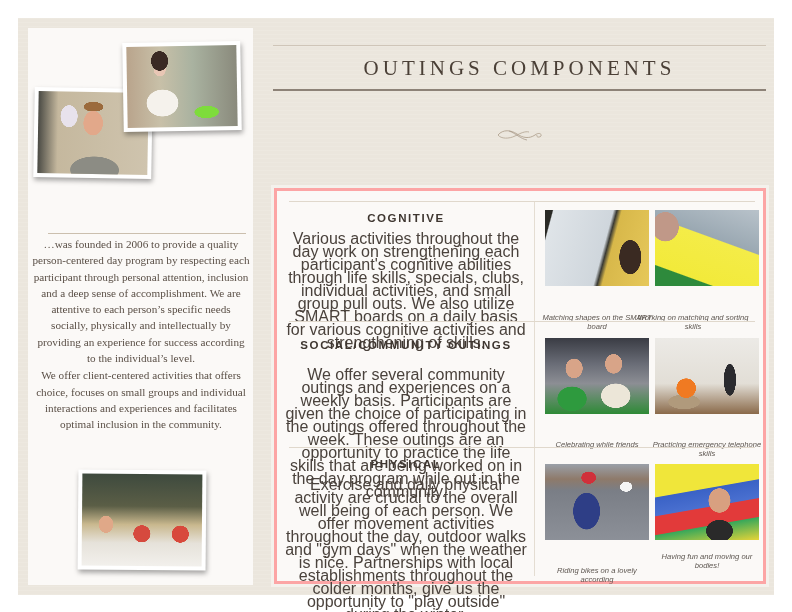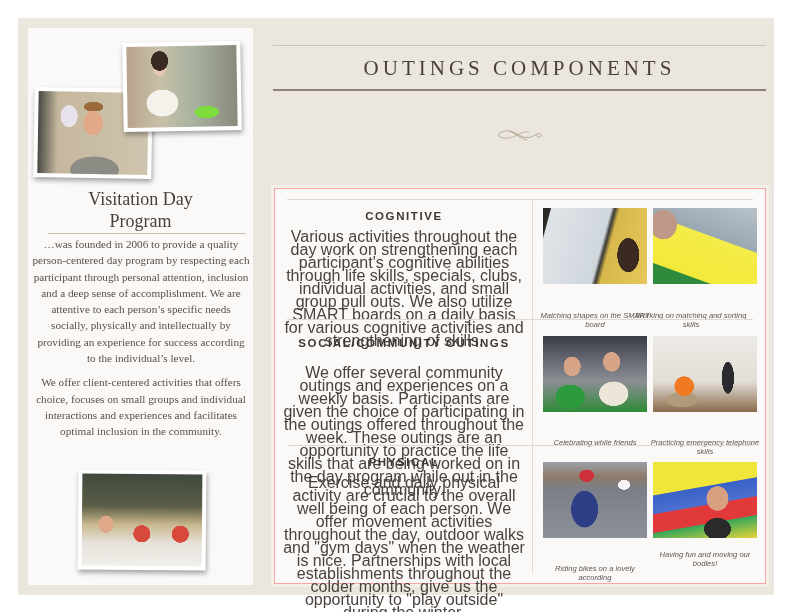--- a/index.html
+++ b/index.html
@@ -42,21 +42,21 @@
   }
   .left-title {
     position: absolute; left: 0; top: 160px; width: 225px;
     text-align: center; font-size: 18px; line-height: 22px; color: #4a4038;
   }
   .left-rule { position: absolute; left: 20px; top: 205px; width: 198px; height: 1px; background: #cbbfae; }
   .left-body {
     position: absolute; left: 4px; top: 208px; width: 218px;
     font-size: 11.2px; line-height: 16.3px; color: #5a4f46; text-align: center;
   }
-  .left-body p + p { margin-top: 8px; }
+  .left-body p + p { margin-top: 1px; }
   .photo-bottom { left: 50px; top: 442px; width: 128px; height: 100px; transform: rotate(0.5deg); }
   .photo-bottom .img {
     background:
       radial-gradient(ellipse 12px 14px at 20% 55%, #e0a888 60%, transparent 62%),
       radial-gradient(ellipse 14px 14px at 50% 65%, #d64a3e 60%, transparent 62%),
       radial-gradient(ellipse 14px 14px at 82% 65%, #d8493c 60%, transparent 62%),
       linear-gradient(180deg, #3e4a3e 0%, #5b5e46 35%, #c9b88e 55%, #e6e2da 75%, #f2f0ec 100%);
   }
 
   
@@ -64,21 +64,21 @@
   .header-title {
     position: absolute; left: 273px; top: 56px; width: 493px;
     text-align: center; font-size: 21px; letter-spacing: 4px; color: #4a3f36;
   }
   .header-rule-bottom { position: absolute; left: 273px; top: 89px; width: 493px; height: 2px; background: #8d8277; }
   .flourish-icon { position: absolute; left: 495px; top: 127px; width: 50px; height: 16px; }
 
   
   .components-panel {
     position: absolute; left: 274px; top: 188px; width: 492px; height: 396px;
-    background: #fbf9f7; border: 1px solid #fca5a5; outline: 3px solid #f4f1ec;
+    background: #fbf9f7; border: 3px solid #fca5a5; outline: 3px solid #f4f1ec;
   }
   .section { position: absolute; left: 0; width: 490px; }
   .section-sep { position: absolute; left: 12px; width: 466px; height: 1px; background: #e0d8cc; }
   .col-sep { position: absolute; left: 257px; top: 10px; width: 1px; height: 375px; background: #e4ddd2; }
   .section-heading {
     position: absolute; left: 0; width: 258px; text-align: center;
     font-family: "Liberation Sans", sans-serif; font-weight: bold;
     font-size: 11.5px; letter-spacing: 1.6px; color: #3e3630;
   }
   .section-text {
@@ -137,24 +137,20 @@
 <div class="page-bg"></div>
 
 <div class="left-panel">
   <div class="photo photo-left">
       <div class="img"></div>
     </div>
   <div class="photo photo-top-right">
       <div class="img"></div>
     </div>
 
-  <div class="left-title">
-    <div>Visitation Day</div>
-    <div>Program</div>
-  </div>
   <div class="left-rule"></div>
   <div class="left-body">
     <p>…was founded in 2006 to provide a quality person-centered day program by respecting each participant through personal attention, inclusion and a deep sense of accomplishment.  We are attentive to each person’s specific needs socially, physically and intellectually by providing an experience for success according to the individual’s level.</p>
     <p>We offer client-centered activities that offers choice, focuses on small groups and individual interactions and experiences and facilitates optimal inclusion in the community.</p>
   </div>
 
   <div class="photo photo-bottom">
       <div class="img"></div>
     </div>
 </div>

